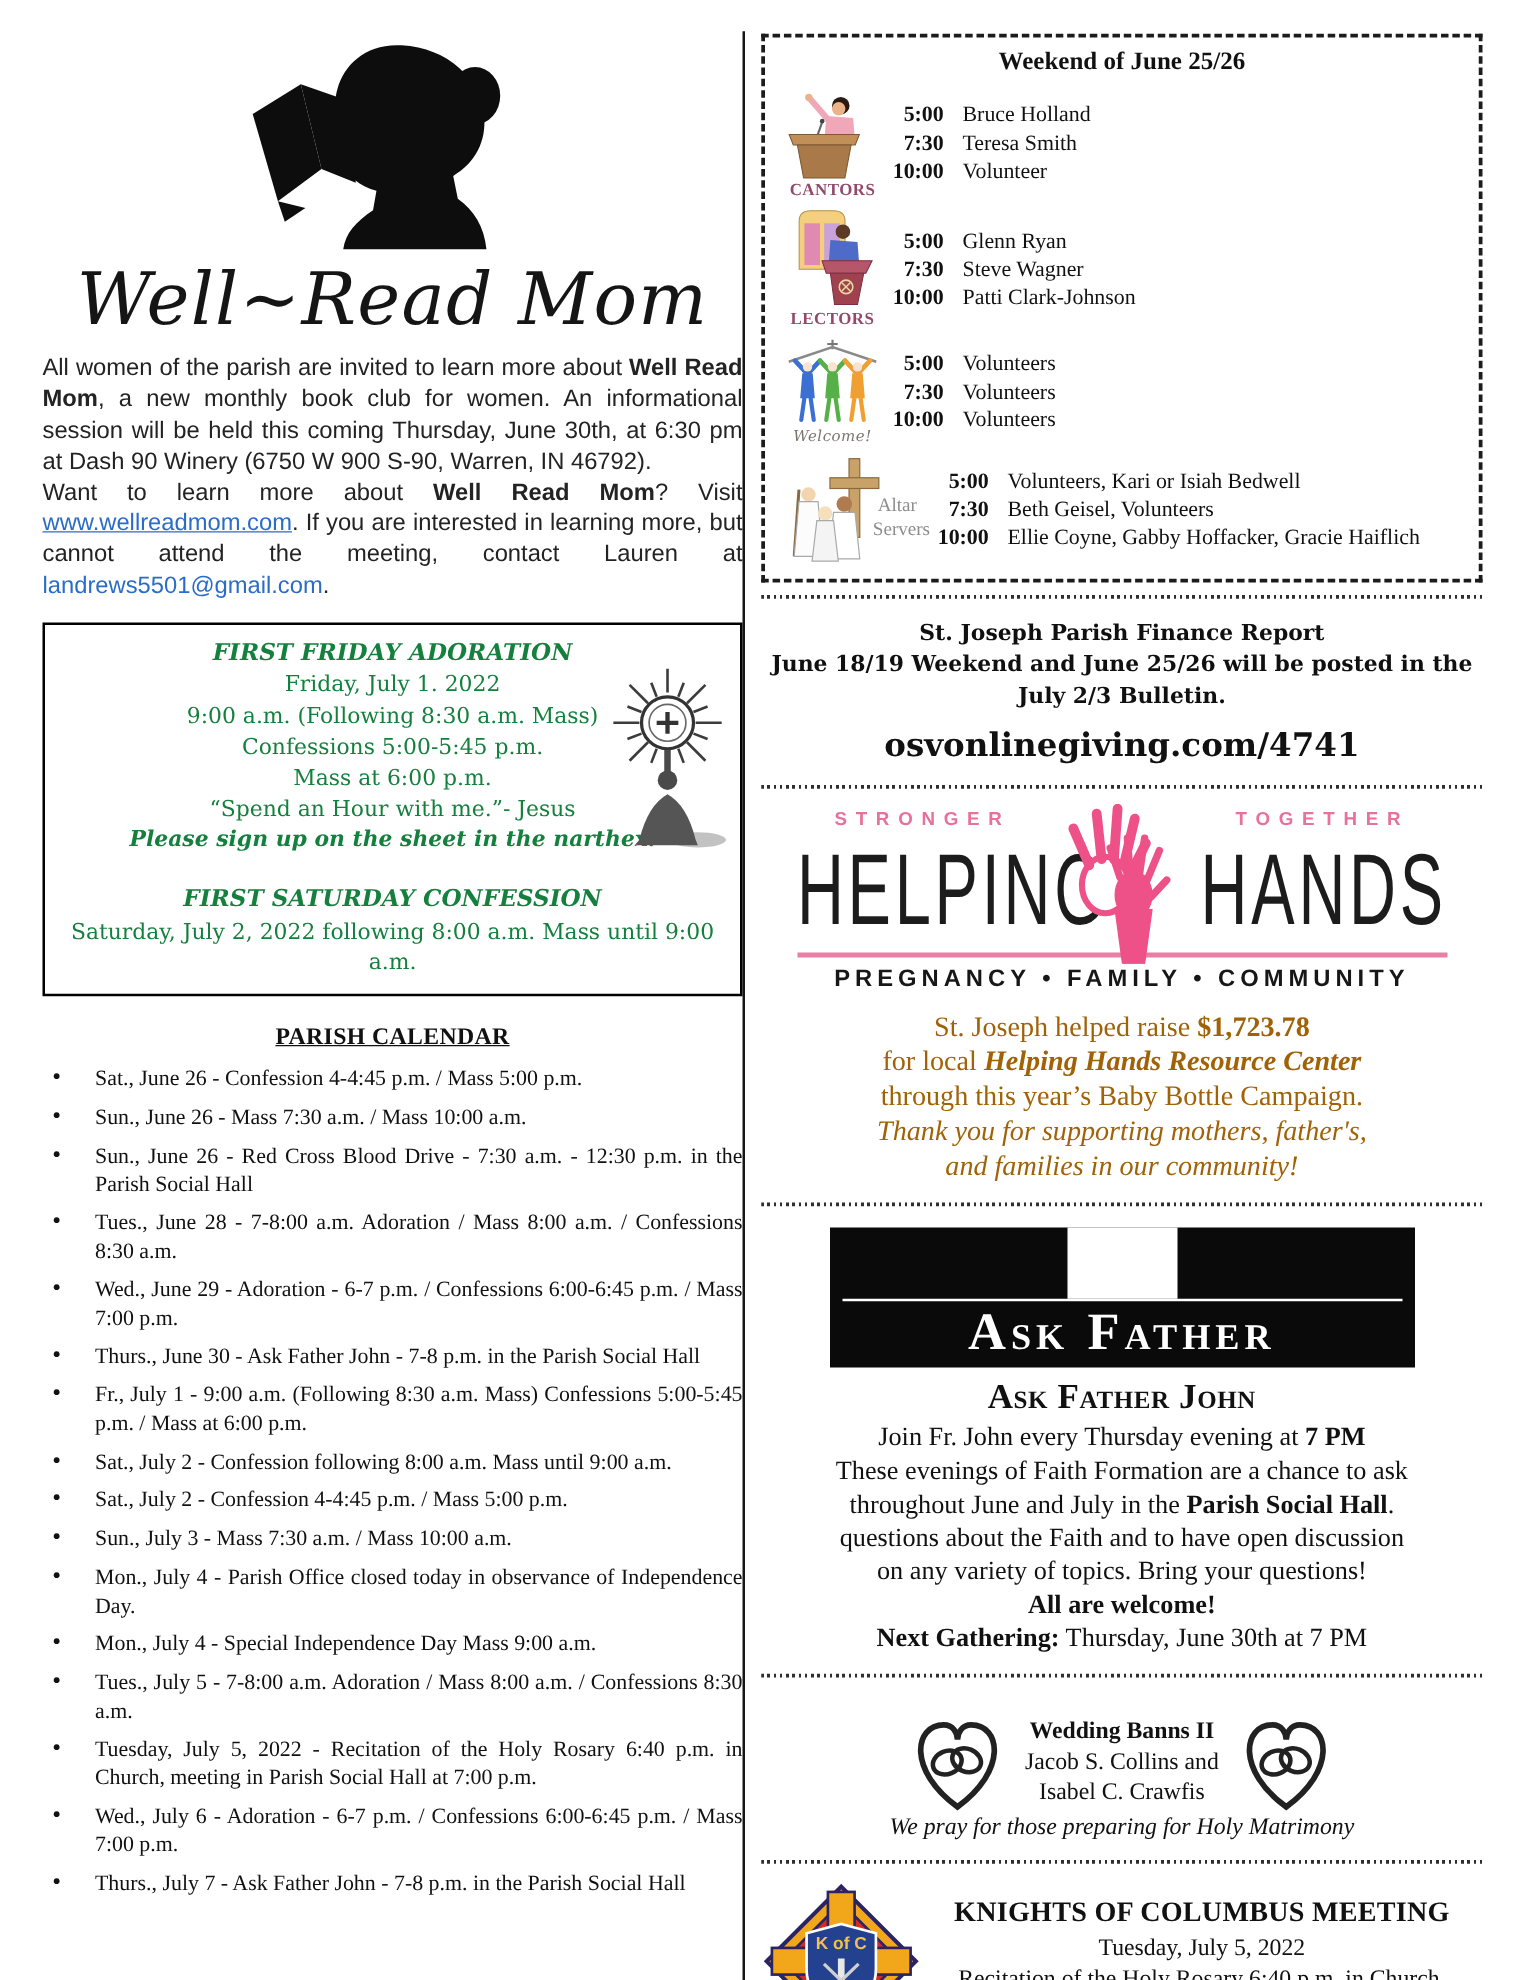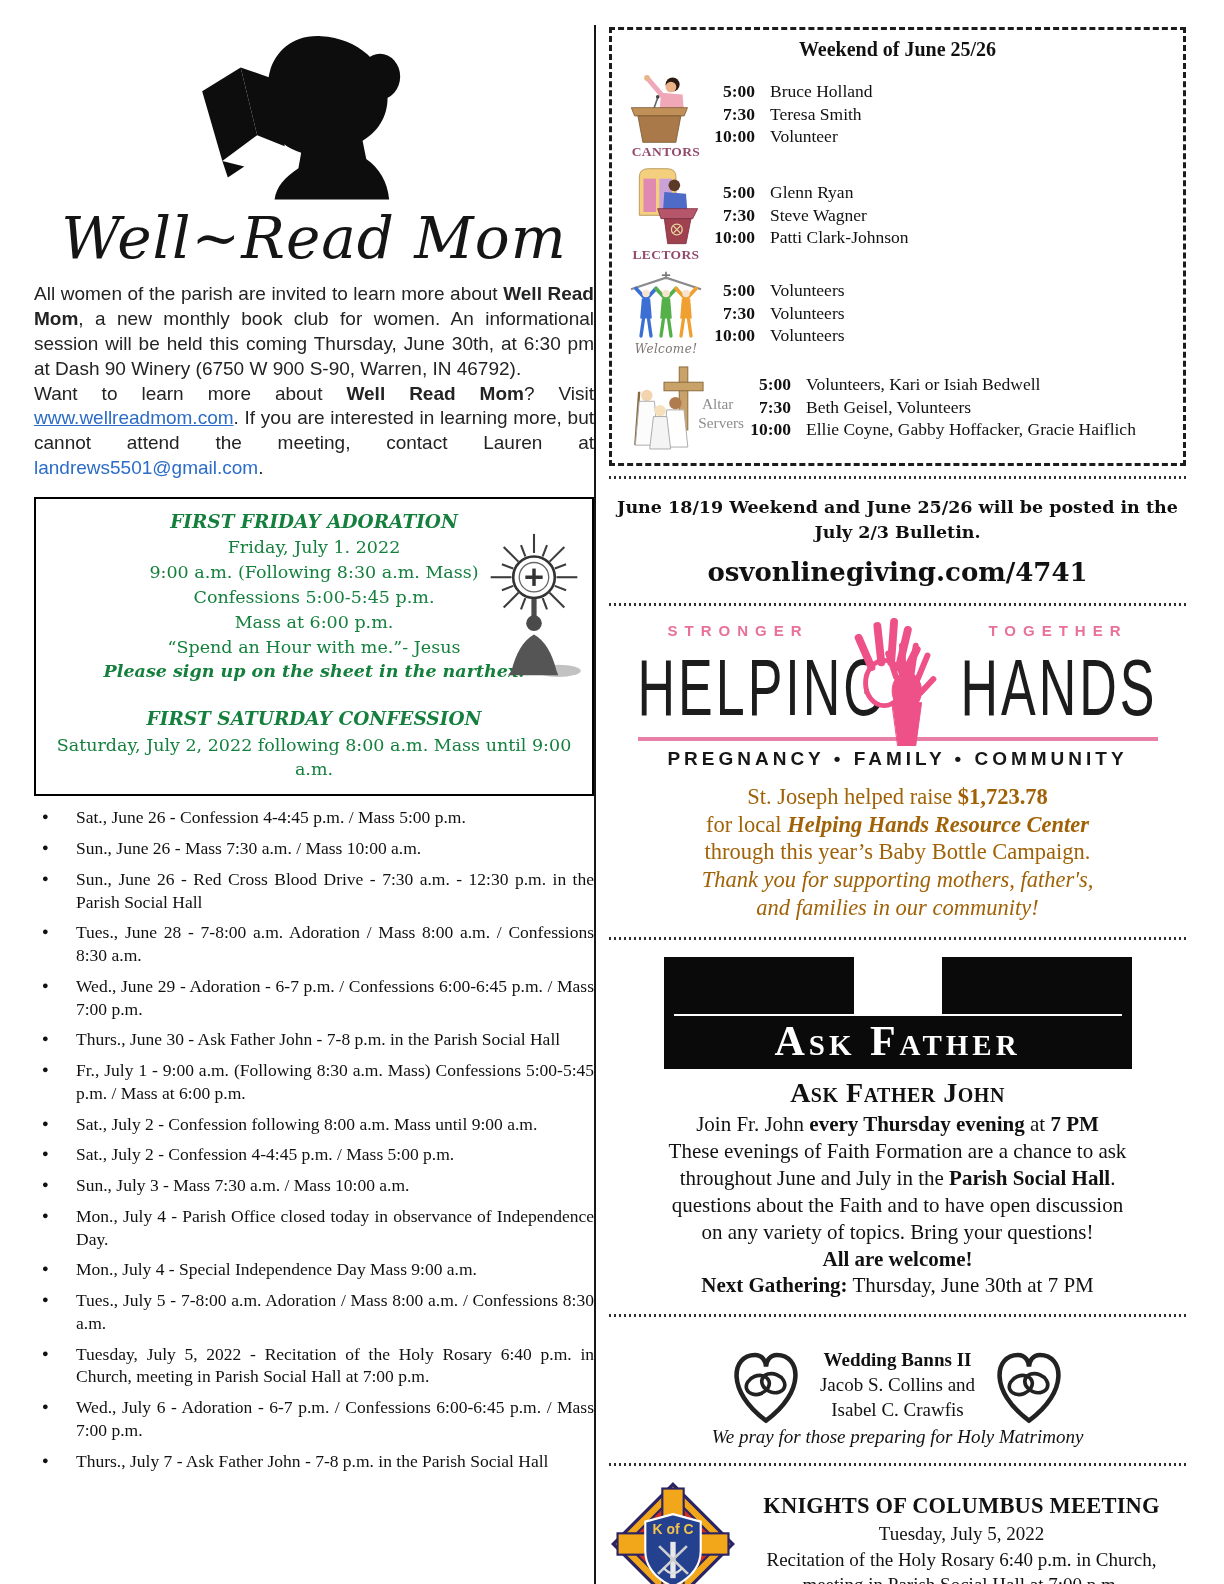--- a/index.html
+++ b/index.html
@@ -134,20 +134,21 @@
         <circle cx="60" cy="52" r="17" fill="none" stroke="#666" stroke-width="1.5"></circle>
         <line x1="60" y1="42" x2="60" y2="62" stroke="#333" stroke-width="4"></line>
         <line x1="50" y1="52" x2="70" y2="52" stroke="#333" stroke-width="4"></line>
         <ellipse cx="88" cy="160" rx="26" ry="7" fill="#a8a8a8" opacity="0.7"></ellipse>
         <rect x="57" y="77" width="6" height="23" fill="#4a4a4a"></rect>
         <ellipse cx="60" cy="105" rx="9" ry="9" fill="#4a4a4a"></ellipse>
         <path d="M34 160 Q42 128 60 118 Q78 128 86 160 L88 165 L30 165 Z" fill="#555"></path>
       </svg>
     </div>
 
+    <div class="cal-title">PARISH CALENDAR</div>
     <ul class="cal-list">
         <li>Sat., June 26 - Confession 4-4:45 p.m. / Mass 5:00 p.m.</li>
         <li>Sun., June 26 - Mass 7:30 a.m. / Mass 10:00 a.m.</li>
         <li>Sun., June 26 - Red Cross Blood Drive - 7:30 a.m. - 12:30 p.m. in the Parish Social Hall</li>
         <li>Tues., June 28 - 7-8:00 a.m. Adoration / Mass 8:00 a.m. / Confessions 8:30 a.m.</li>
         <li>Wed., June 29 - Adoration - 6-7 p.m. / Confessions 6:00-6:45 p.m. / Mass 7:00 p.m.</li>
         <li>Thurs., June 30 - Ask Father John - 7-8 p.m. in the Parish Social Hall</li>
         <li>Fr., July 1 - 9:00 a.m. (Following 8:30 a.m. Mass) Confessions 5:00-5:45 p.m. / Mass at 6:00 p.m.</li>
         <li>Sat., July 2 - Confession following 8:00 a.m. Mass until 9:00 a.m.</li>
         <li>Sat., July 2 - Confession 4-4:45 p.m. / Mass 5:00 p.m.</li>
@@ -302,20 +303,21 @@
               <span class="wtime">10:00</span>
               <span class="wname">Ellie Coyne, Gabby Hoffacker, Gracie Haiflich</span>
             </div>
           </div>
       </div>
     </div>
 
     <div class="dotsep" style="margin-top:10px"></div>
 
     <div class="finance">
+      <div>St. Joseph Parish Finance Report</div>
       <div>June 18/19 Weekend and June 25/26 will be posted in the</div>
       <div>July 2/3 Bulletin.</div>
     </div>
     <div class="giving">osvonlinegiving.com/4741</div>
 
     <div class="dotsep"></div>
 
     <div class="hh">
       <div class="hh-top">
         <span>STRONGER</span>
@@ -358,21 +360,21 @@
 
     <div class="dotsep sep2"></div>
 
     <div class="afb">
       <div class="afb-notch"></div>
       <div class="afb-line"></div>
       <div class="afb-text">Ask Father</div>
     </div>
     <div class="afj-head">Ask Father John</div>
     <div class="afj-body">
-        <div><span>Join Fr. John </span><span style="font-weight: 700;">every Thursday evening</span><span> at </span><span style="font-weight: 700;">7 PM</span></div>
+        <div><span>Join Fr. John </span><span style="font-weight: 400;">every Thursday evening</span><span> at </span><span style="font-weight: 700;">7 PM</span></div>
         <div><span>These evenings of Faith Formation are a chance to ask</span></div>
         <div><span>throughout June and July in the </span><span style="font-weight: 700;">Parish Social Hall</span><span>.</span></div>
         <div><span>questions about the Faith and to have open discussion</span></div>
         <div><span>on any variety of topics. Bring your questions!</span></div>
         <div><span style="font-weight: 700;">All are welcome!</span></div>
         <div><span style="font-weight: 700;">Next Gathering:</span><span> Thursday, June 30th at 7 PM</span></div>
       </div>
 
     <div class="dotsep sep2"></div>
 

